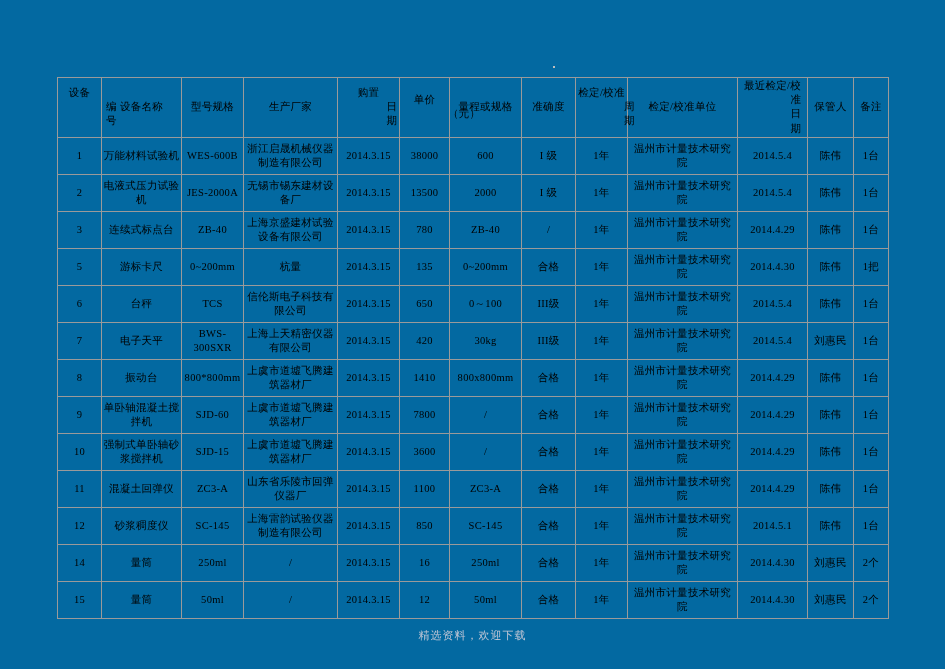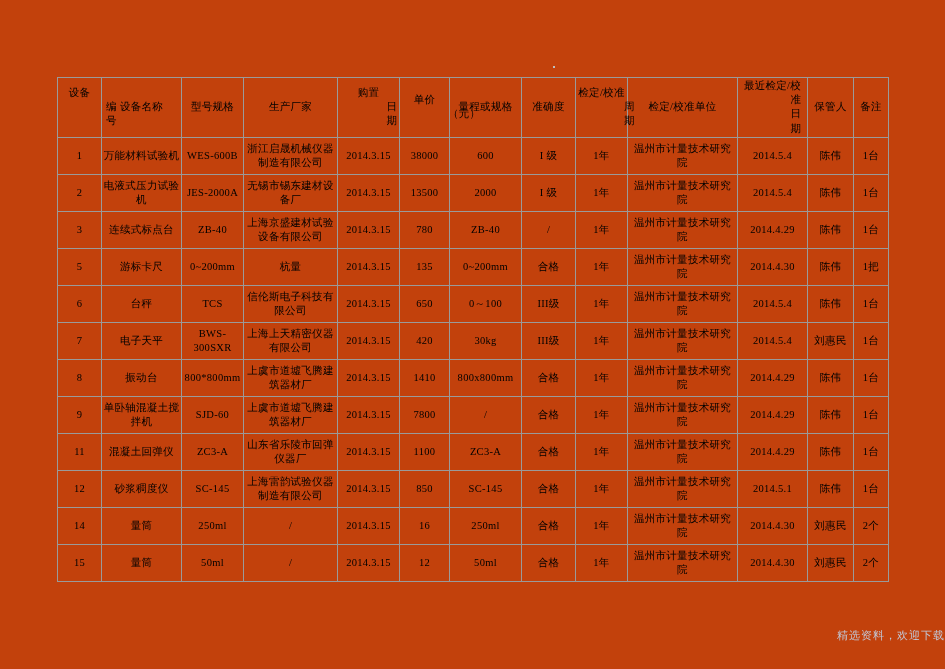--- a/index.html
+++ b/index.html
@@ -12,21 +12,21 @@
     background: #ffffff;
     font-family: "Liberation Serif", "DejaVu Serif", serif;
     overflow: hidden;
     position: relative;
   }
   .page {
     position: absolute;
     left: 0; top: 0;
     width: 945px;
     height: 669px;
-    background: #c2410c;
+    background: #0369a1;
   }
   .table-wrap {
     position: absolute;
     left: 57px;
     top: 77px;
     width: 831px;
   }
   table.equip {
     border-collapse: collapse;
     width: 831px;
@@ -72,21 +72,21 @@
   col.c9  { width: 110px; }
   col.c10 { width: 70px; }
   col.c11 { width: 46px; }
   col.c12 { width: 35px; }
 
   .watermark {
     position: absolute;
     left: 0;
     top: 628px;
     width: 945px;
-    text-align: right;
+    text-align: center;
     font-size: 11px;
     color: #c2c7d6;
     letter-spacing: 1px;
     font-family: "Liberation Serif", "DejaVu Serif", serif;
   }
   .dot {
     position: absolute;
     left: 553px;
     top: 66px;
     width: 2px;
@@ -251,20 +251,35 @@
             <td class="num">7800</td>
             <td class="num">/</td>
             <td class="cn">合格</td>
             <td class="cn">1年</td>
             <td class="cn">温州市计量技术研究院</td>
             <td class="num">2014.4.29</td>
             <td class="cn">陈伟</td>
             <td class="cn">1台</td>
           </tr>
           <tr>
+            <td class="num">10</td>
+            <td class="cn">强制式单卧轴砂浆搅拌机</td>
+            <td class="num">SJD-15</td>
+            <td class="cn">上虞市道墟飞腾建筑器材厂</td>
+            <td class="num">2014.3.15</td>
+            <td class="num">3600</td>
+            <td class="num">/</td>
+            <td class="cn">合格</td>
+            <td class="cn">1年</td>
+            <td class="cn">温州市计量技术研究院</td>
+            <td class="num">2014.4.29</td>
+            <td class="cn">陈伟</td>
+            <td class="cn">1台</td>
+          </tr>
+          <tr>
             <td class="num">11</td>
             <td class="cn">混凝土回弹仪</td>
             <td class="num">ZC3-A</td>
             <td class="cn">山东省乐陵市回弹仪器厂</td>
             <td class="num">2014.3.15</td>
             <td class="num">1100</td>
             <td class="num">ZC3-A</td>
             <td class="cn">合格</td>
             <td class="cn">1年</td>
             <td class="cn">温州市计量技术研究院</td>

